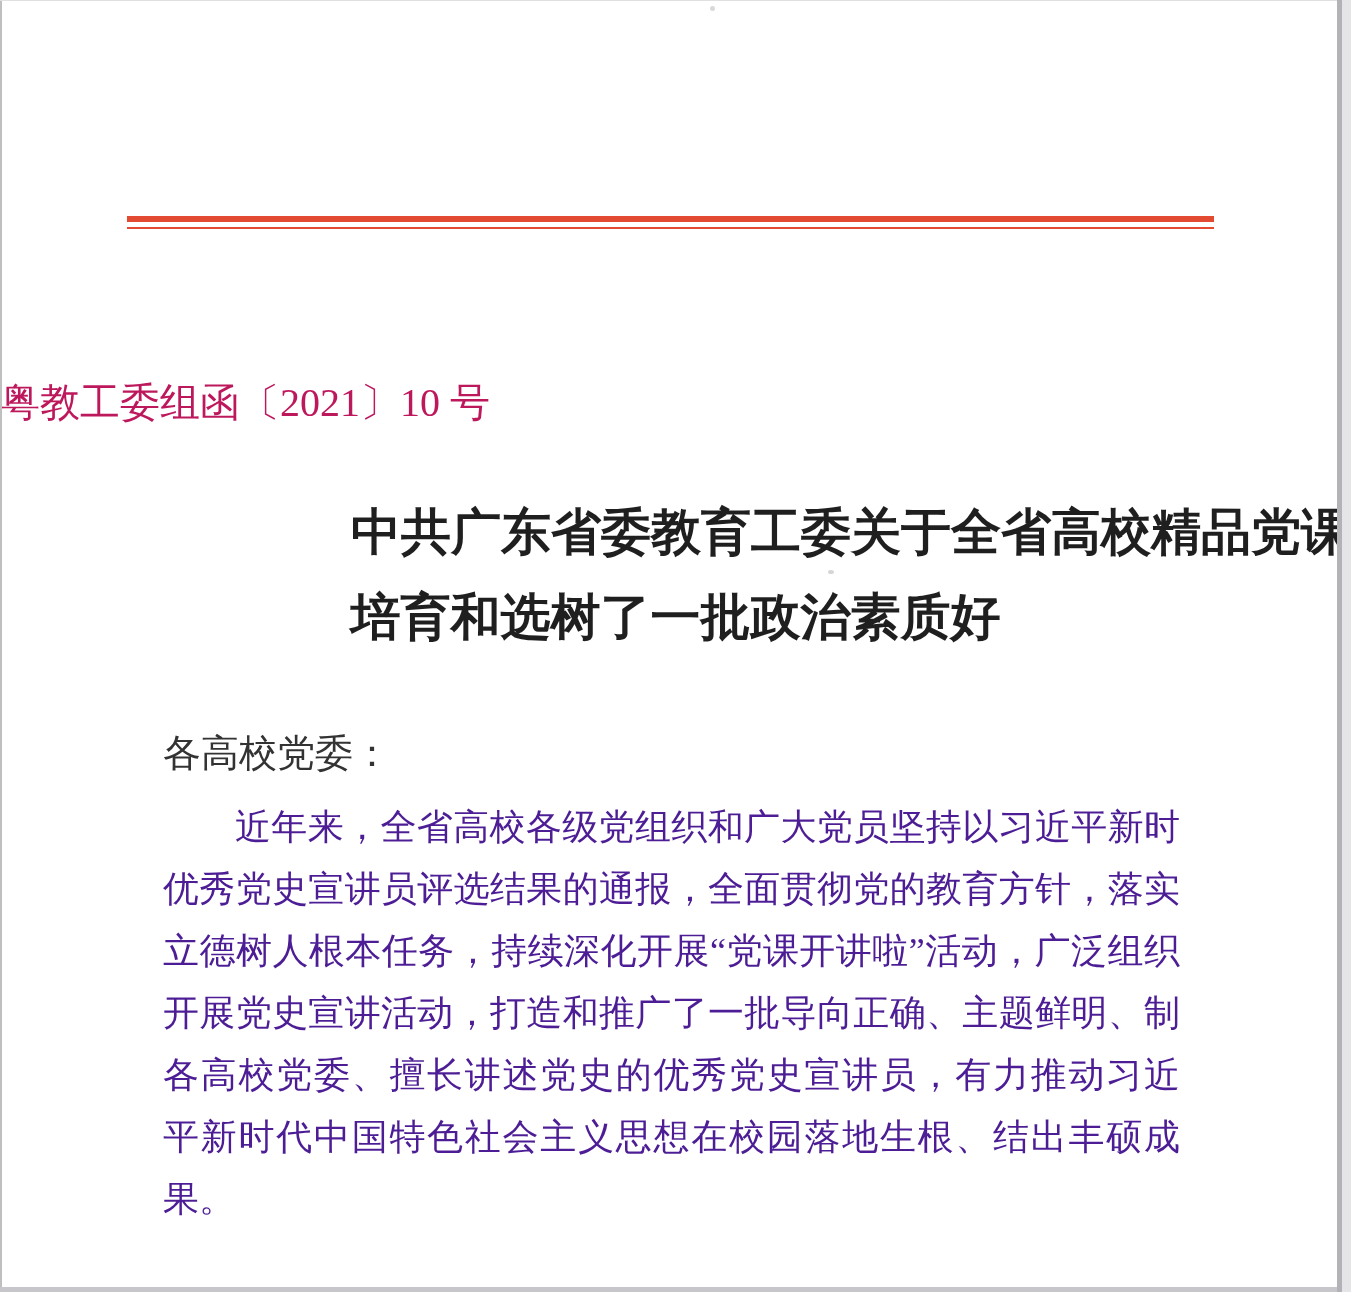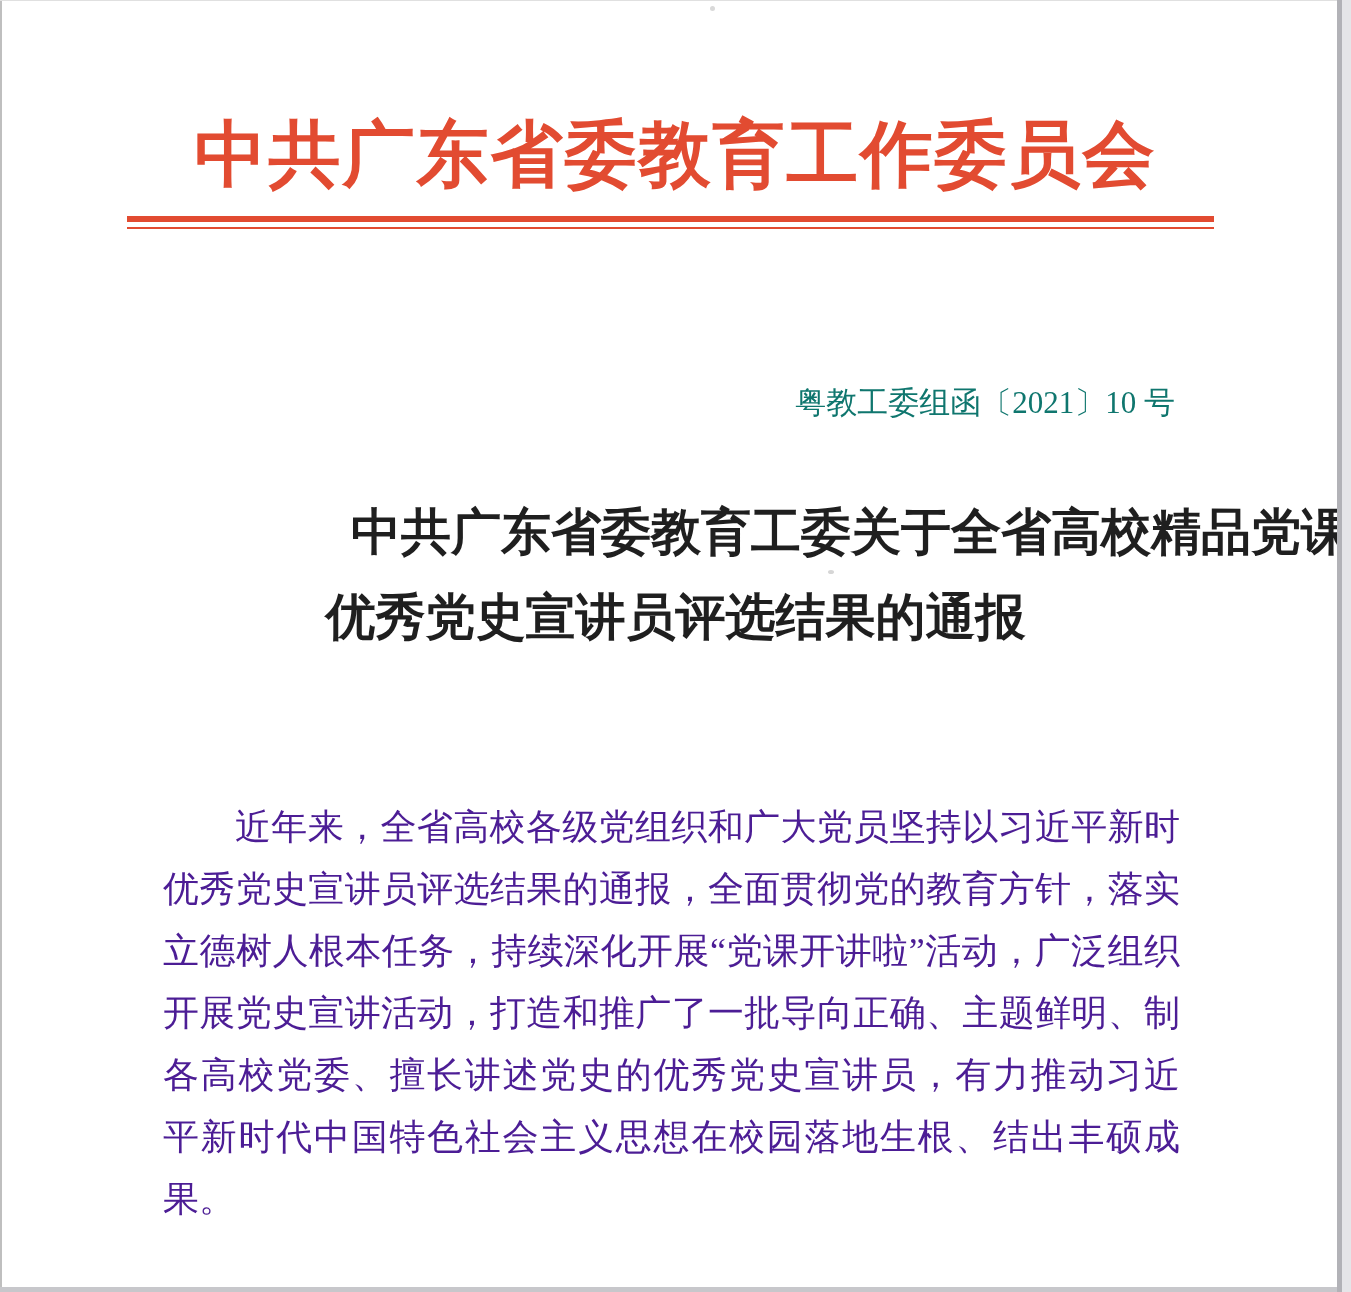--- a/index.html
+++ b/index.html
@@ -20,21 +20,21 @@
     position:absolute;top:107px;left:0;width:1351px;height:96px;line-height:96px;
     text-align:center;font-size:72px;font-weight:700;letter-spacing:2px;color:#e24b31;
     white-space:nowrap;
   }
   .red-rule{position:absolute;top:216px;left:127px;width:1087px;}
   .red-rule .thick{height:6px;background:#e24b31;}
   .red-rule .thin{height:2px;background:#e24b31;margin-top:5px;}
   
   .doc-number{
     position:absolute;top:377px;left:0;width:1175px;height:52px;line-height:52px;
-    text-align:right;font-size:31px;color:#0f766e;white-space:nowrap;
+    font-size:40px;color:#be185d;white-space:nowrap;
   }
   
   .doc-title-line{
     position:absolute;left:0;width:1351px;height:66px;line-height:66px;text-align:center;
     font-size:50px;font-weight:700;color:#1f1f1f;white-space:nowrap;
   }
   .doc-title-line.l1{top:499px;text-align:right;}
   .doc-title-line.l2{top:584px;}
   
   .salutation{
@@ -47,32 +47,32 @@
     text-align:justify;text-align-last:justify;white-space:nowrap;overflow:hidden;
   }
   .body-line.indent{padding-left:72px;width:945px;}
   .body-line.last{text-align:left;text-align-last:left;}
 </style>
 </head>
 <body>
 
 <div class="canvas">
 
-  <div class="letterhead">中共广东省委教育工作委员会</div>
 
   <div class="red-rule">
     <div class="thick"></div>
     <div class="thin"></div>
   </div>
 
   <div class="doc-number">粤教工委组函〔2021〕10 号</div>
 
   <div class="doc-title-line l1">中共广东省委教育工委关于全省高校精品党课</div>
-  <div class="doc-title-line l2">优秀党史宣讲员评选结果的通报</div>
+  <div class="doc-title-line l2">培育和选树了一批政治素质好</div>
 
+  <div class="salutation">各高校党委：</div>
 
   <div class="body-block">
     <div class="body-line indent">近年来，全省高校各级党组织和广大党员坚持以习近平新时</div>
     <div class="body-line">优秀党史宣讲员评选结果的通报，全面贯彻党的教育方针，落实</div>
     <div class="body-line">立德树人根本任务，持续深化开展“党课开讲啦”活动，广泛组织</div>
     <div class="body-line">开展党史宣讲活动，打造和推广了一批导向正确、主题鲜明、制</div>
     <div class="body-line">各高校党委、擅长讲述党史的优秀党史宣讲员，有力推动习近</div>
     <div class="body-line">平新时代中国特色社会主义思想在校园落地生根、结出丰硕成</div>
     <div class="body-line last">果。</div>
   </div>

